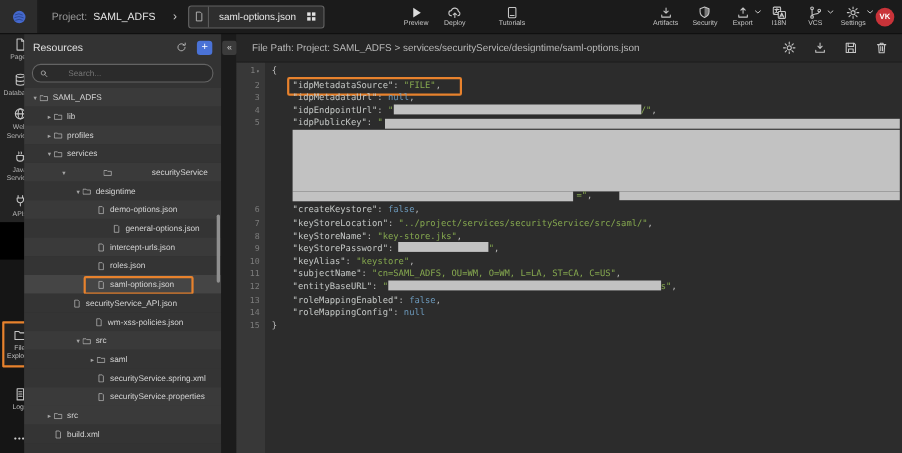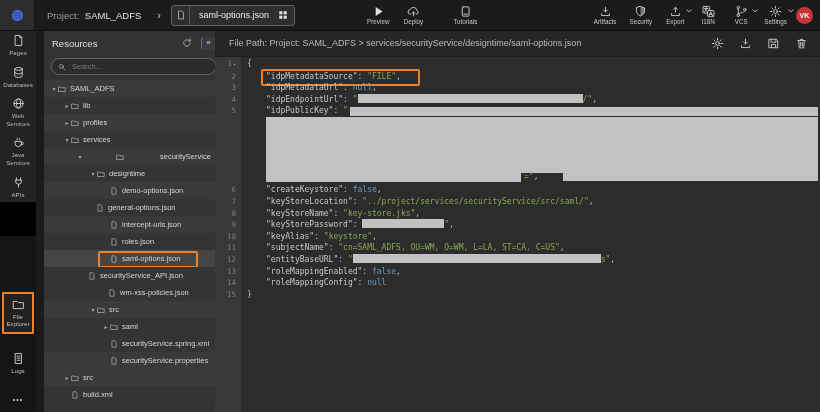--- a/index.html
+++ b/index.html
@@ -49,28 +49,28 @@
             font-size:6.2px;text-align:center;line-height:1.2;cursor:pointer;padding:1px 0;}
   .act-black{position:absolute;left:0;top:172px;width:36px;height:34px;background:#000;}
   .act-bottom-item{position:absolute;left:2px;width:32px;display:flex;flex-direction:column;
             align-items:center;gap:2px;color:#c0c0c0;font-size:6.2px;text-align:center;
             line-height:1.2;cursor:pointer;padding:4px 0;box-sizing:border-box;}
   .act-bottom-item.hl{border:2px solid var(--accent,#e8822d);background:#212121;border-radius:1px;}
   .act-dots{position:absolute;left:0;width:36px;top:366px;text-align:center;color:#cfcfcf;
             font-size:7px;letter-spacing:1px;cursor:pointer;}
 
   
-  .resources{position:absolute;left:44px;top:30px;width:179px;bottom:0;background:#333333;}
+  .resources{position:absolute;left:22px;top:30px;width:179px;bottom:0;background:#333333;}
   .res-head{height:26px;display:flex;align-items:center;padding:0 8px;}
   .res-title{color:#e0e0e0;font-size:9.5px;flex:1;}
   .res-refresh{cursor:pointer;margin-right:9px;}
   .res-plus{width:14px;height:13px;background:var(--plus,#4a72d6);border-radius:3px;color:#fff;
             font-size:10px;line-height:12px;text-align:center;cursor:pointer;}
   .res-search{margin:2px 7px 4px 7px;height:15px;background:#2b2b2b;border:1px solid #646464;
-              border-radius:8px;display:flex;align-items:center;padding:0 6px;gap:4px;}
+              border-radius:8px;display:flex;align-items:center;padding:0 6px;gap:16px;}
   .res-search input{background:transparent;border:none;outline:none;color:#bdbdbd;
               font-size:7.5px;width:100%;font-family:"Liberation Sans",sans-serif;}
   .tree{position:absolute;left:0;right:0;top:50px;bottom:0;overflow:hidden;}
   .trow{height:17px;display:flex;align-items:center;font-size:7.5px;color:#d4d4d4;
         white-space:nowrap;cursor:pointer;position:relative;box-sizing:border-box;}
   .trow.even{background:#3a3a3a;}
   .trow.odd{background:#343434;}
   .trow.sel{background:#454545;}
   .trow .arr{width:8px;font-size:6px;color:#a5a5a5;text-align:center;flex:0 0 8px;}
   .trow .ticn{margin-right:4px;}
@@ -397,21 +397,21 @@
         </div>
         <div class="trow even" style="padding-left: 58px;">
           <span class="arr"></span>
           <span class="icn xs ticn">
             <svg viewBox="0 0 16 16">
               <path d="M4.6 1.6h5.2l2.2 2.2v10.6H4.6z"></path>
             </svg>
           </span>
           <span>demo-options.json</span>
         </div>
-        <div class="trow odd" style="padding-left: 44px;">
+        <div class="trow odd" style="padding-left: 72px;">
           <span class="arr"></span>
           <span class="icn xs ticn">
             <svg viewBox="0 0 16 16">
               <path d="M4.6 1.6h5.2l2.2 2.2v10.6H4.6z"></path>
             </svg>
           </span>
           <span>general-options.json</span>
         </div>
         <div class="trow even" style="padding-left: 58px;">
           <span class="arr"></span>

